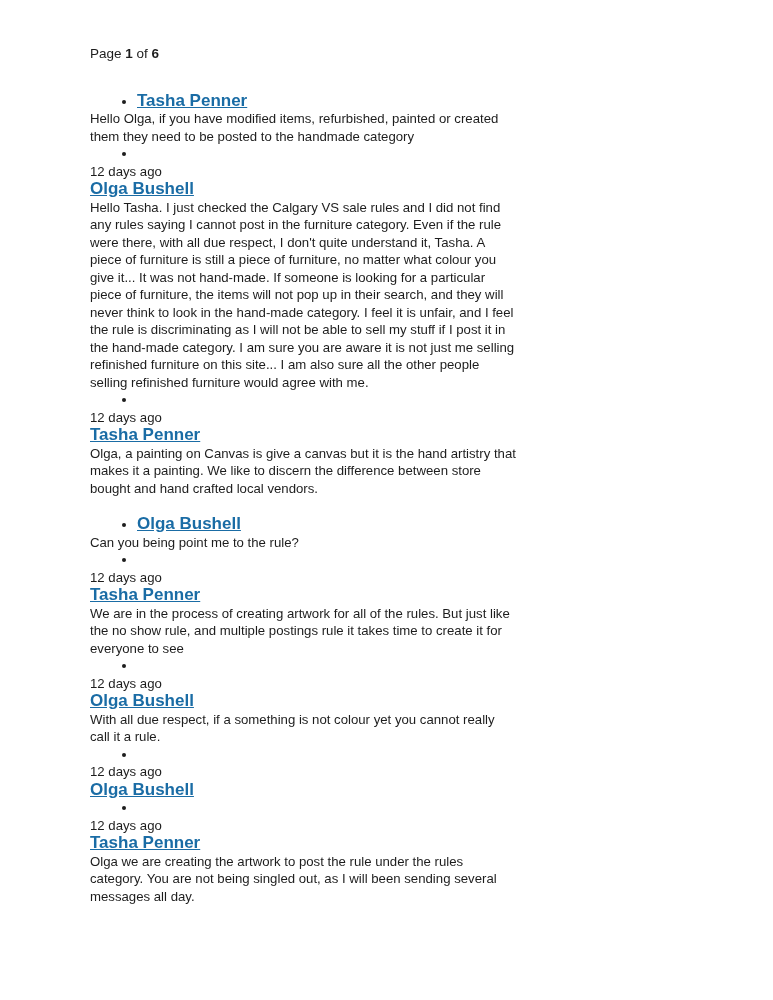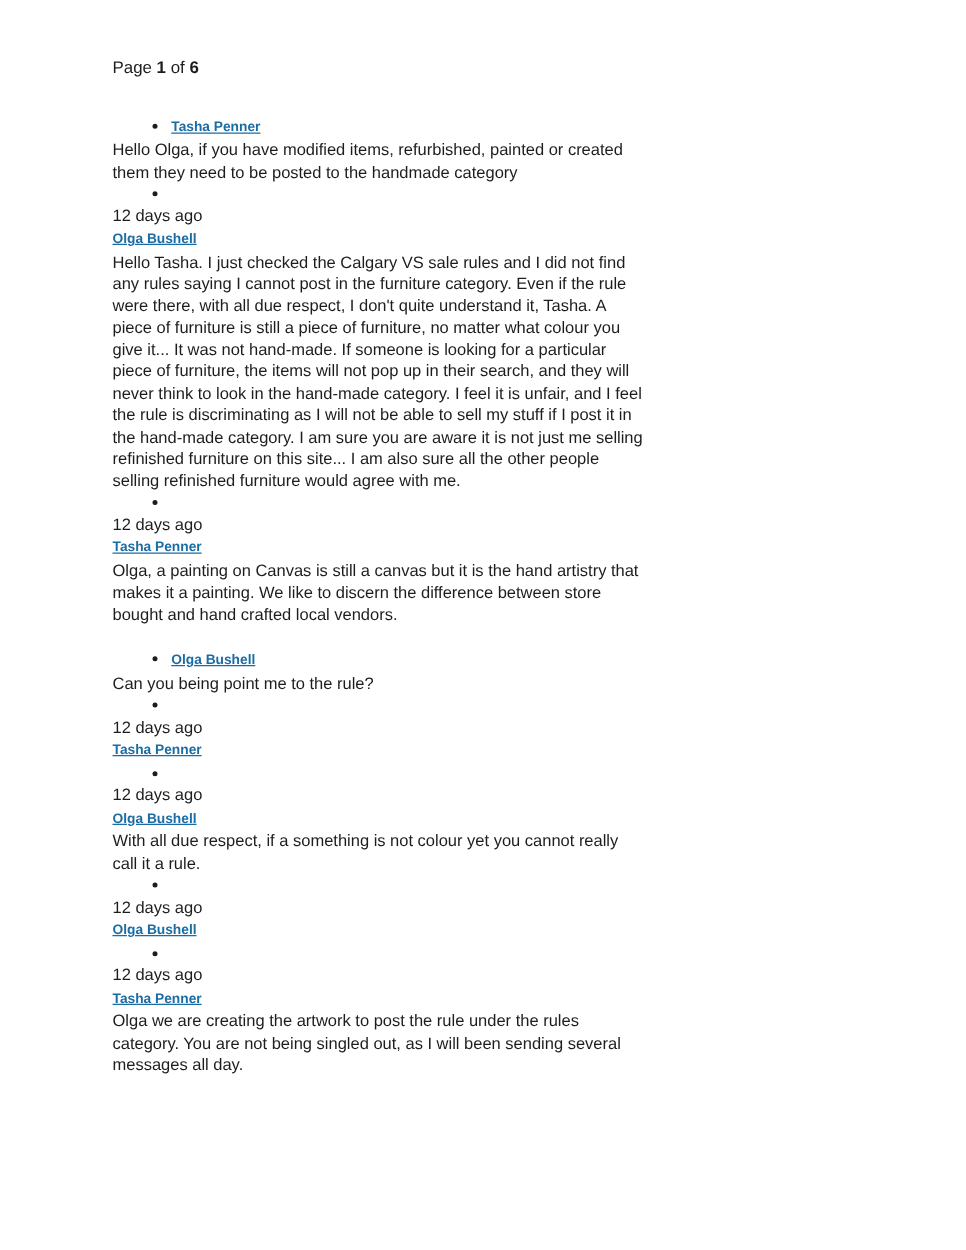--- a/index.html
+++ b/index.html
@@ -24,21 +24,21 @@
     padding: 0 0 0 47px;
     list-style: disc outside;
   }
   li { line-height: 17.5px; min-height: 17.5px; }
   li:empty::after { content: "\200B"; }
   .message.thread-start { margin-top: 18px; }
   a.author {
     color: var(--link, #1a6ca5);
     font-weight: bold;
     text-decoration: underline;
-    font-size: 11px;
+    font-size: 17px;
     cursor: pointer;
   }
   .timestamp, .body { margin: 0; }
 </style>
 </head>
 <body>
 
 <div class="page">
   <p class="page-num"><span>Page</span> <b>1</b> <span>of</span> <b>6</b></p>
 
@@ -56,34 +56,35 @@
         <p class="timestamp">12 days ago</p>
         <p class="author-line"><a class="author">Olga Bushell</a></p>
         <p class="body">Hello Tasha. I just checked the Calgary VS sale rules and I did not find any rules saying I cannot post in the furniture category. Even if the rule were there, with all due respect, I don't quite understand it, Tasha. A piece of furniture is still a piece of furniture, no matter what colour you give it... It was not hand-made. If someone is looking for a particular piece of furniture, the items will not pop up in their search, and they will never think to look in the hand-made category. I feel it is unfair, and I feel the rule is discriminating as I will not be able to sell my stuff if I post it in the hand-made category. I am sure you are aware it is not just me selling refinished furniture on this site... I am also sure all the other people selling refinished furniture would agree with me.</p>
       </div>
       <div class="message">
         <ul>
           <li></li>
         </ul>
         <p class="timestamp">12 days ago</p>
         <p class="author-line"><a class="author">Tasha Penner</a></p>
-        <p class="body">Olga, a painting on Canvas is still a canvas but it is the hand artistry that makes it a painting. We like to discern the difference between store bought and hand crafted local vendors.</p>
+        <p class="body">Olga, a painting on Canvas is give a canvas but it is the hand artistry that makes it a painting. We like to discern the difference between store bought and hand crafted local vendors.</p>
       </div>
       <div class="message thread-start">
         <ul>
           <li><a class="author">Olga Bushell</a></li>
         </ul>
         <p class="body">Can you being point me to the rule?</p>
       </div>
       <div class="message">
         <ul>
           <li></li>
         </ul>
         <p class="timestamp">12 days ago</p>
         <p class="author-line"><a class="author">Tasha Penner</a></p>
+        <p class="body">We are in the process of creating artwork for all of the rules. But just like the no show rule, and multiple postings rule it takes time to create it for everyone to see</p>
       </div>
       <div class="message">
         <ul>
           <li></li>
         </ul>
         <p class="timestamp">12 days ago</p>
         <p class="author-line"><a class="author">Olga Bushell</a></p>
         <p class="body">With all due respect, if a something is not colour yet you cannot really call it a rule.</p>
       </div>
       <div class="message">

